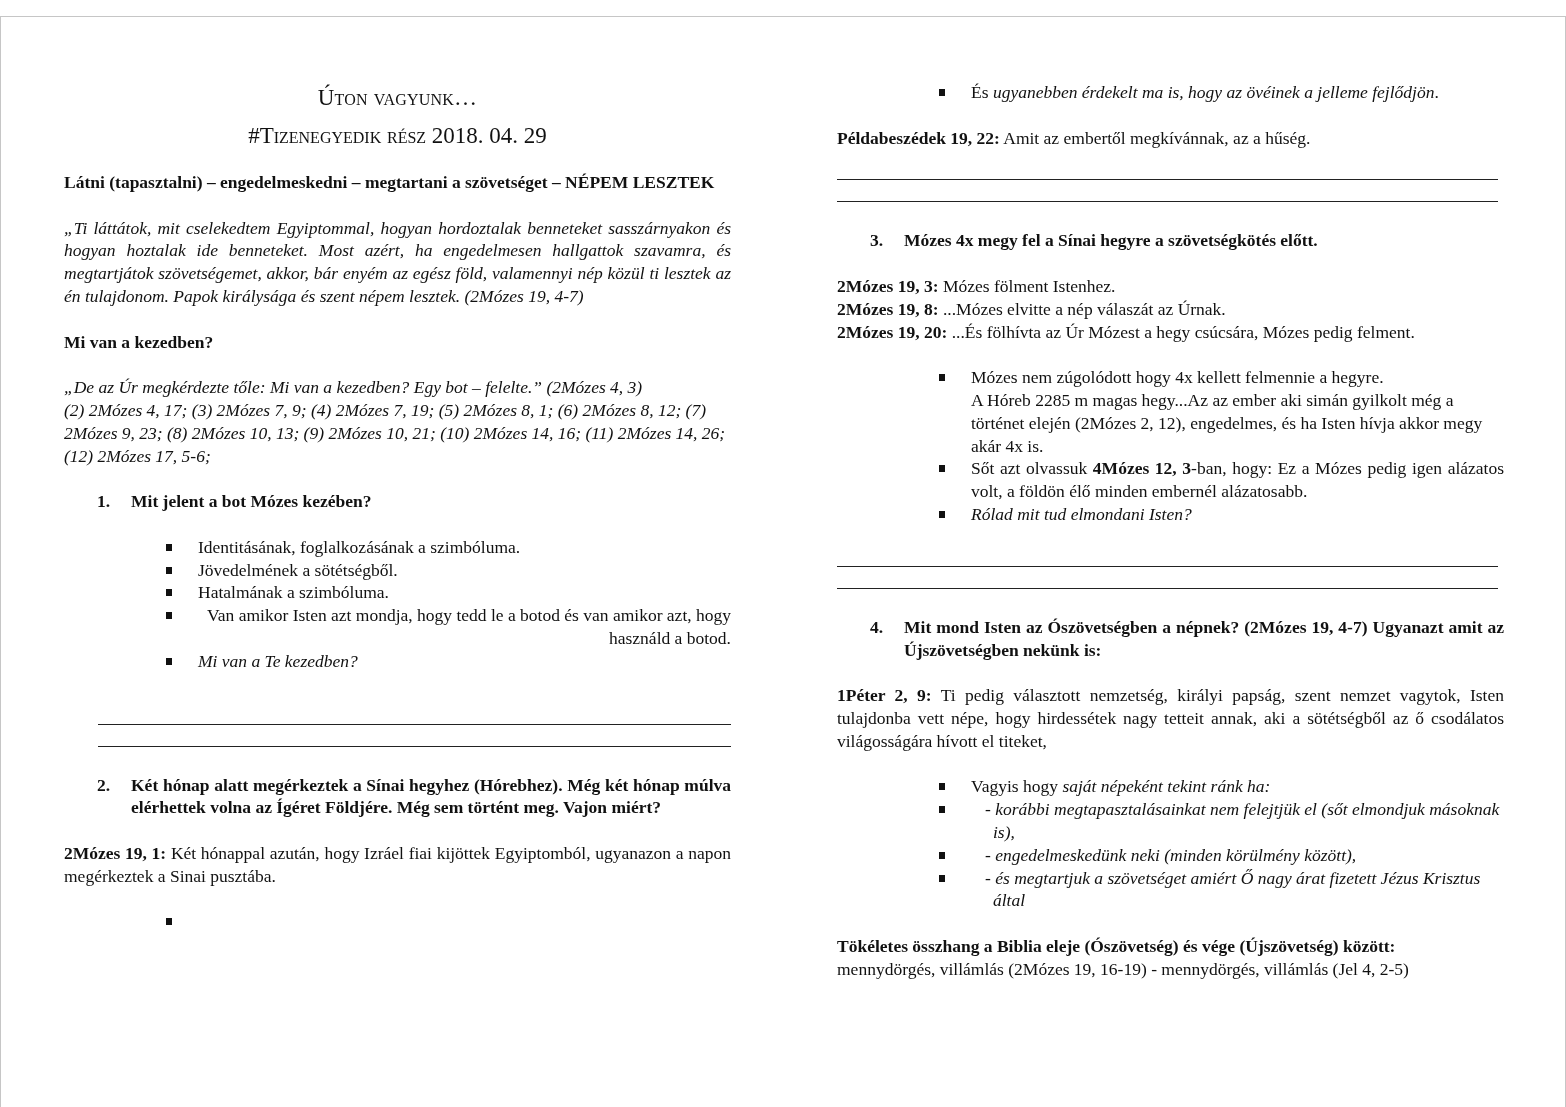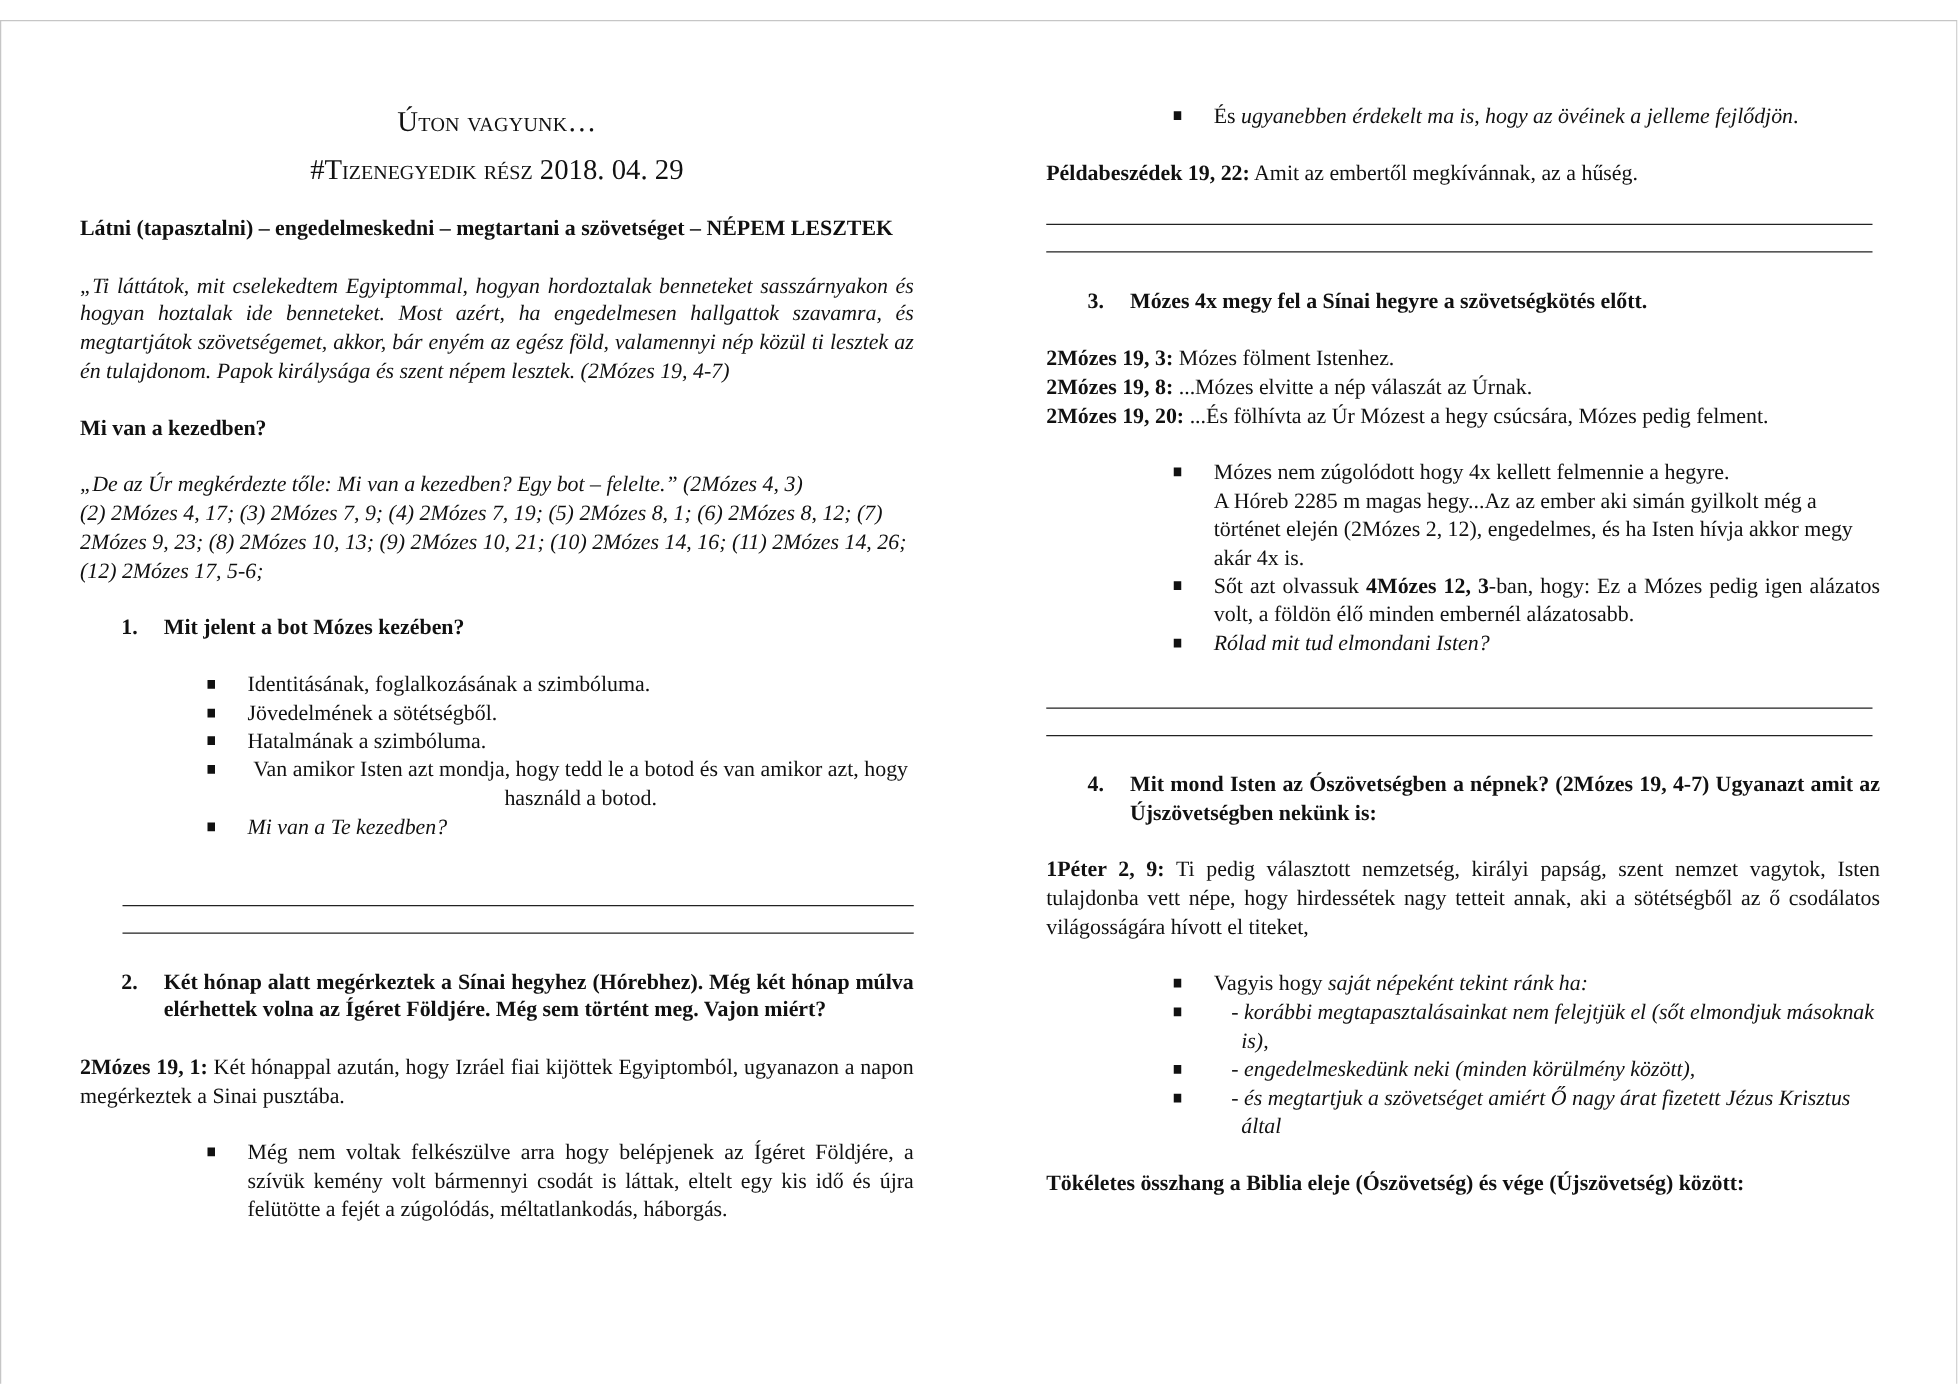--- a/index.html
+++ b/index.html
@@ -49,37 +49,37 @@
     <div class="gap"></div>
 
     <div class="numitem">
       <span class="num">1.</span>
       <span>Mit jelent a bot Mózes kezében?</span>
     </div>
     <div class="gap"></div>
     <div class="bul"><span class="sq"></span><span>Identitásának, foglalkozásának a szimbóluma.</span></div>
     <div class="bul"><span class="sq"></span><span>Jövedelmének a sötétségből.</span></div>
     <div class="bul"><span class="sq"></span><span>Hatalmának a szimbóluma.</span></div>
-    <div class="bul" style="text-align:center"><span class="sq"></span><span>Van amikor Isten azt mondja, hogy tedd le a botod és van amikor azt, hogy használd a botod.</span></div>
+    <div class="bul" style="text-align:right"><span class="sq"></span><span>Van amikor Isten azt mondja, hogy tedd le a botod és van amikor azt, hogy használd a botod.</span></div>
     <div class="bul i"><span class="sq"></span><span>Mi van a Te kezedben?</span></div>
 
     <div style="height:51px"></div>
     <div class="rule ruleL"></div>
     <div style="height:21px"></div>
     <div class="rule ruleL"></div>
     <div style="height:27px"></div>
 
     <div class="numitem">
       <span class="num">2.</span>
       <span>Két hónap alatt megérkeztek a Sínai hegyhez (Hórebhez). Még két hónap múlva elérhettek volna az Ígéret Földjére. Még sem történt meg. Vajon miért?</span>
     </div>
     <div class="gap"></div>
     <p class="justify"><span class="b">2Mózes 19, 1:</span><span> Két hónappal azután, hogy Izráel fiai kijöttek Egyiptomból, ugyanazon a napon megérkeztek a Sinai pusztába.</span></p>
     <div class="gap"></div>
-    <div class="bul"><span class="sq"></span><span>Még nem voltak felkészülve arra hogy belépjenek az Ígéret Földjére, a szívük kemény volt bármennyi csodát is láttak, eltelt egy kis idő és újra felütötte a fejét a zúgolódás, méltatlankodás, háborgás.</span></div>
+    <div class="bul"><span class="sq"></span></div>
   </div>
 
   <div class="col right">
     <div class="bul"><span class="sq"></span><span>És </span><span class="i">ugyanebben érdekelt ma is, hogy az övéinek a jelleme fejlődjön</span><span>.</span></div>
     <div class="gap"></div>
     <p><span class="b">Példabeszédek 19, 22:</span><span> Amit az embertől megkívánnak, az a hűség.</span></p>
 
     <div style="height:30px"></div>
     <div class="rule ruleR"></div>
     <div style="height:21px"></div>
@@ -120,14 +120,15 @@
     <div class="bul i" style="text-align:left">
         <span class="sq"></span>
         <div class="hang" style="text-indent:-8px;padding-left:22px">- engedelmeskedünk neki (minden körülmény között),</div>
       </div>
     <div class="bul i" style="text-align:left">
         <span class="sq"></span>
         <div class="hang" style="text-indent:-8px;padding-left:22px">- és megtartjuk a szövetséget amiért Ő nagy árat fizetett Jézus Krisztus által</div>
       </div>
     <div class="gap"></div>
     <p class="b">Tökéletes összhang a Biblia eleje (Ószövetség) és vége (Újszövetség) között:</p>
+    <p>mennydörgés, villámlás (2Mózes 19, 16-19) - mennydörgés, villámlás (Jel 4, 2-5)</p>
   </div>
 </div>
 
 </body></html>

